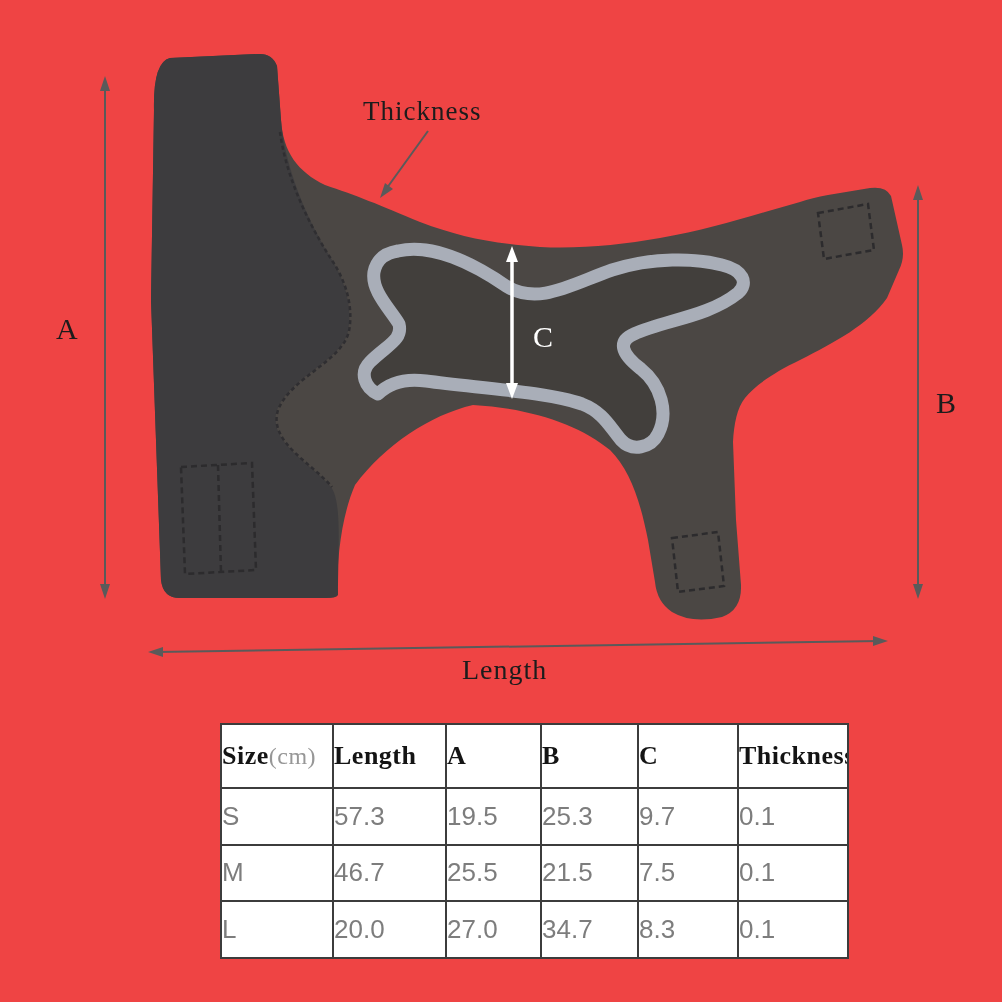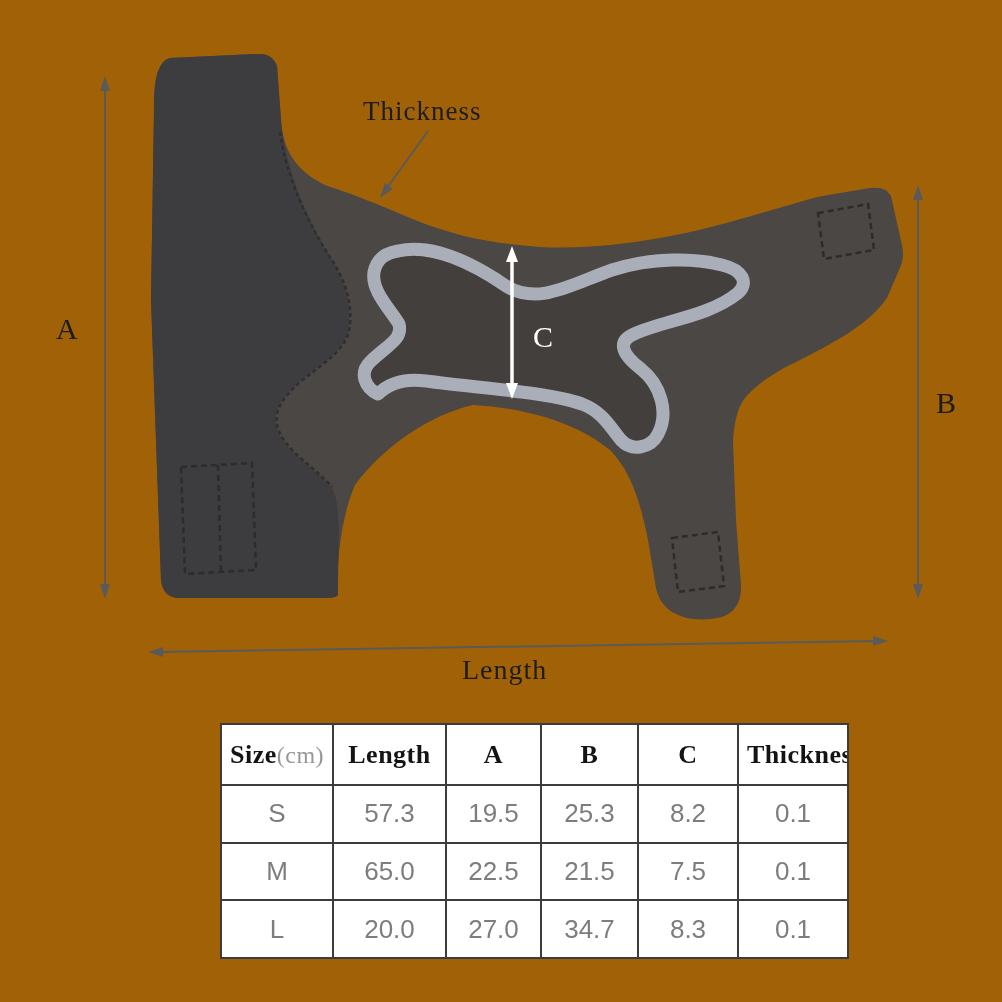--- a/index.html
+++ b/index.html
@@ -1,19 +1,19 @@
 <!DOCTYPE html>
 <html><head>
 <meta charset="utf-8">
 <style>
   html,body{margin:0;padding:0;background:#ffffff;}
   .canvas{
     position:relative;
     width:1002px;height:1002px;
-    background:#a16207;
+    background:#ef4444;
     overflow:hidden;
     font-family:"Liberation Serif", serif;
   }
   .canvas svg{position:absolute;left:0;top:0;}
   .dim-label{
     position:absolute;
     color:#1c1c1c;
     font-size:27px;
     letter-spacing:1px;
     white-space:nowrap;
@@ -23,23 +23,23 @@
   table.size-table{
     position:absolute;
     left:220px;top:723px;
     width:627px;height:236px;
     border-collapse:collapse;
     table-layout:fixed;
     background:#ffffff;
   }
   table.size-table td,table.size-table th{
     border:2px solid #3c3c3c;
-    text-align:center;
+    text-align:left;
     vertical-align:middle;
-    padding:8px;
+    padding:0;
     overflow:hidden;
   }
   table.size-table tr{height:46px;}
   table.size-table tr.hdr{height:52px;}
   .hdr th{
     font-family:"Liberation Serif", serif;
     font-weight:700;
     font-size:26px;
     color:#141414;
     letter-spacing:0.5px;
@@ -183,27 +183,27 @@
       <th>A</th>
       <th>B</th>
       <th>C</th>
       <th>Thickness</th>
     </tr>
     <tr>
       <td class="sizecell">S</td>
       <td class="datacell">57.3</td>
       <td class="datacell">19.5</td>
       <td class="datacell">25.3</td>
-      <td class="datacell">8.2</td>
+      <td class="datacell">9.7</td>
       <td class="datacell">0.1</td>
     </tr>
     <tr>
       <td class="sizecell">M</td>
-      <td class="datacell">65.0</td>
-      <td class="datacell">22.5</td>
+      <td class="datacell">46.7</td>
+      <td class="datacell">25.5</td>
       <td class="datacell">21.5</td>
       <td class="datacell">7.5</td>
       <td class="datacell">0.1</td>
     </tr>
     <tr>
       <td class="sizecell">L</td>
       <td class="datacell">20.0</td>
       <td class="datacell">27.0</td>
       <td class="datacell">34.7</td>
       <td class="datacell">8.3</td>

